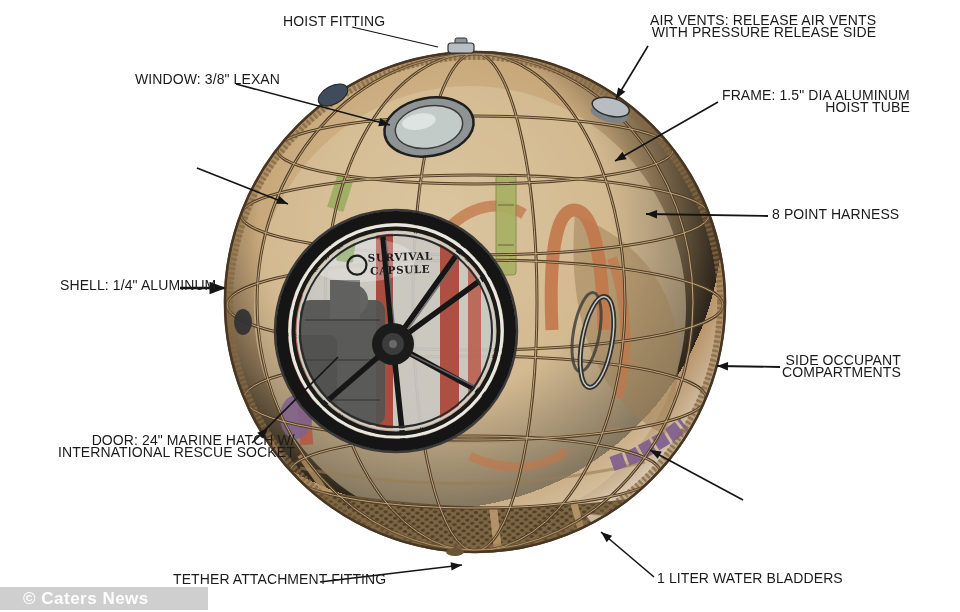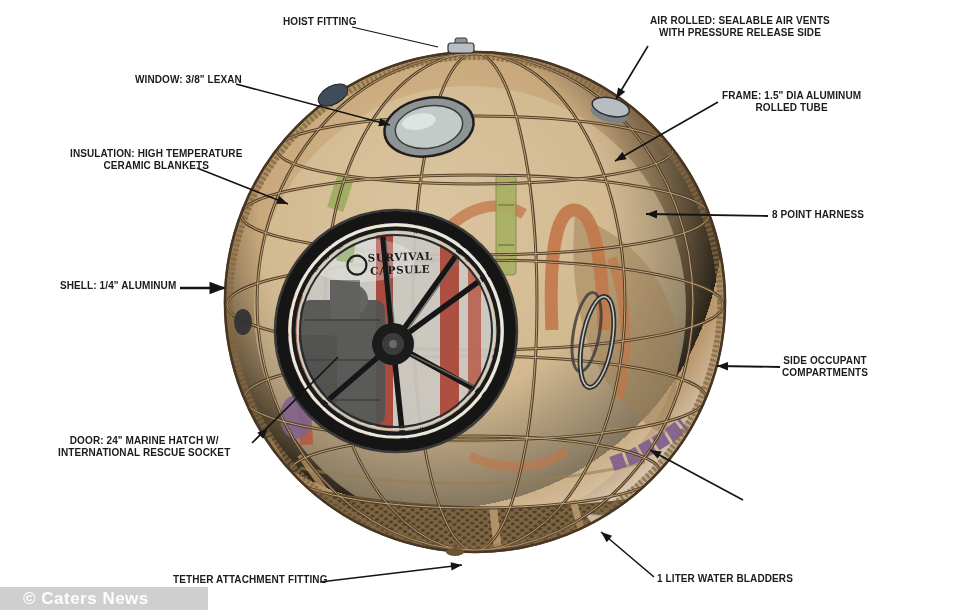--- a/index.html
+++ b/index.html
@@ -1,20 +1,20 @@
 <!DOCTYPE html>
 <html><head>
 <meta charset="utf-8">
 <style>
   html,body{margin:0;padding:0;background:#fff;}
   .stage{position:relative;width:960px;height:612px;background:#ffffff;overflow:hidden;
          font-family:"Liberation Sans","DejaVu Sans",sans-serif;}
   #capsule-svg{position:absolute;left:0;top:0;}
-  .lbl{position:absolute;font-size:10px;font-weight:700;color:#1b1b1b;line-height:11.5px;
-       letter-spacing:.1px;white-space:nowrap;text-align:center;}
+  .lbl{position:absolute;font-size:14px;font-weight:400;color:#1b1b1b;line-height:11.5px;
+       letter-spacing:.1px;white-space:nowrap;text-align:right;}
   #lbl-hoist{left:283px;top:16px;}
   #lbl-air-vents{left:650px;top:15px;}
   #lbl-window{left:135px;top:74px;}
   #lbl-frame{left:722px;top:90px;}
   #lbl-insulation{left:70px;top:148px;}
   #lbl-harness{left:772px;top:209px;}
   #lbl-shell{left:60px;top:280px;}
   #lbl-side-storage{left:782px;top:355px;}
   #lbl-door{left:58px;top:435px;}
   #lbl-air-tanks{left:743px;top:493px;}
@@ -252,33 +252,29 @@
           <line x1="320" y1="582" x2="462" y2="565" stroke="#141414" stroke-width="1.6"></line>
           <path d="M0,0 L-11,-4.2 L-11,4.2 Z" transform="translate(462,565) rotate(-7) scale(1)" fill="#141414"></path>
         </g>
       </g>
 </svg>
 
 <div class="lbl" id="lbl-hoist">
   <div>HOIST FITTING</div>
 </div>
 <div class="lbl" id="lbl-air-vents">
-  <div>AIR ROLLED: SEALABLE AIR VENTS</div>
+  <div>AIR VENTS: RELEASE AIR VENTS</div>
   <div>WITH PRESSURE RELEASE SIDE</div>
 </div>
 <div class="lbl" id="lbl-window">
   <div>WINDOW: 3/8" LEXAN</div>
 </div>
 <div class="lbl" id="lbl-frame">
   <div>FRAME: 1.5" DIA ALUMINUM</div>
-  <div>ROLLED TUBE</div>
-</div>
-<div class="lbl" id="lbl-insulation">
-  <div>INSULATION: HIGH TEMPERATURE</div>
-  <div>CERAMIC BLANKETS</div>
+  <div>HOIST TUBE</div>
 </div>
 <div class="lbl" id="lbl-harness">
   <div>8 POINT HARNESS</div>
 </div>
 <div class="lbl" id="lbl-shell">
   <div>SHELL: 1/4" ALUMINUM</div>
 </div>
 <div class="lbl" id="lbl-side-storage">
   <div>SIDE OCCUPANT</div>
   <div>COMPARTMENTS</div>

